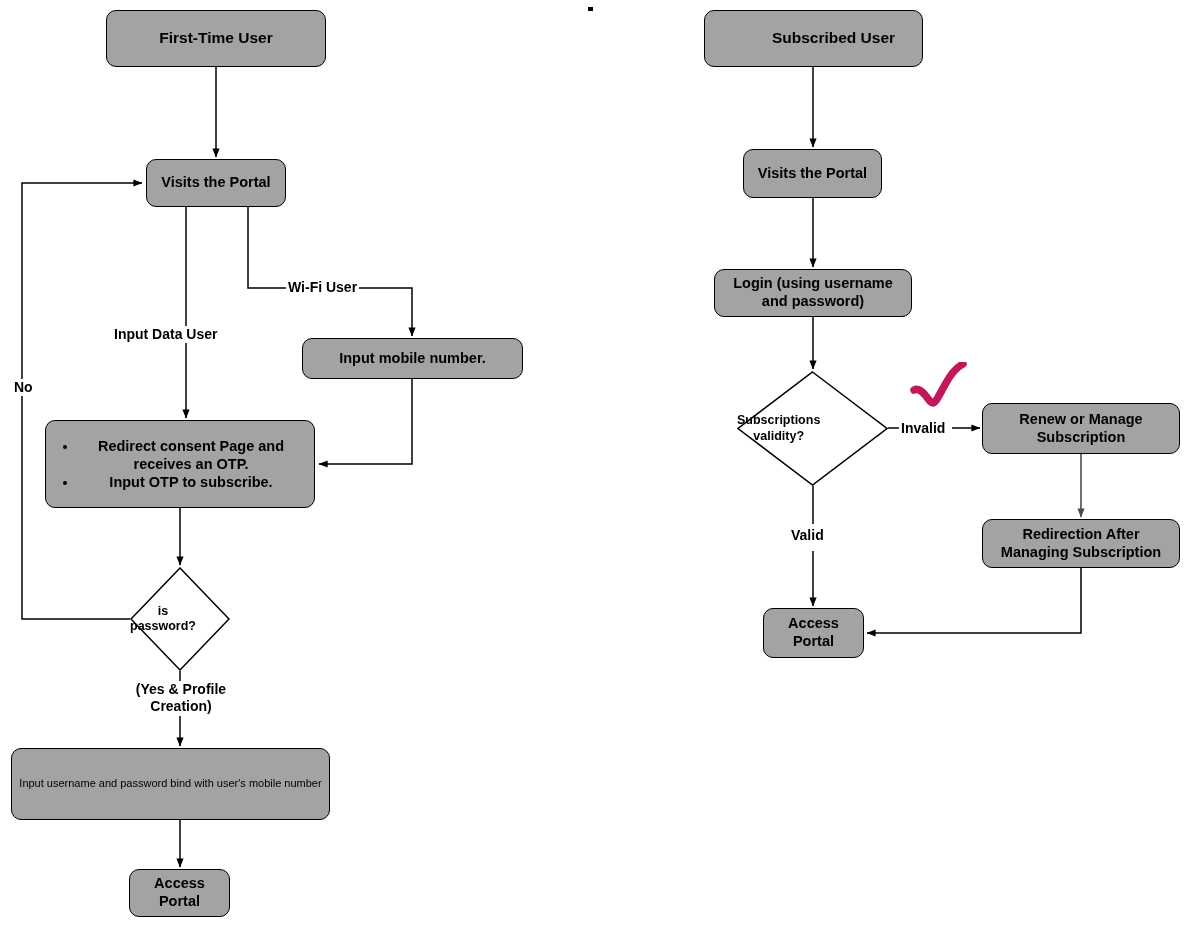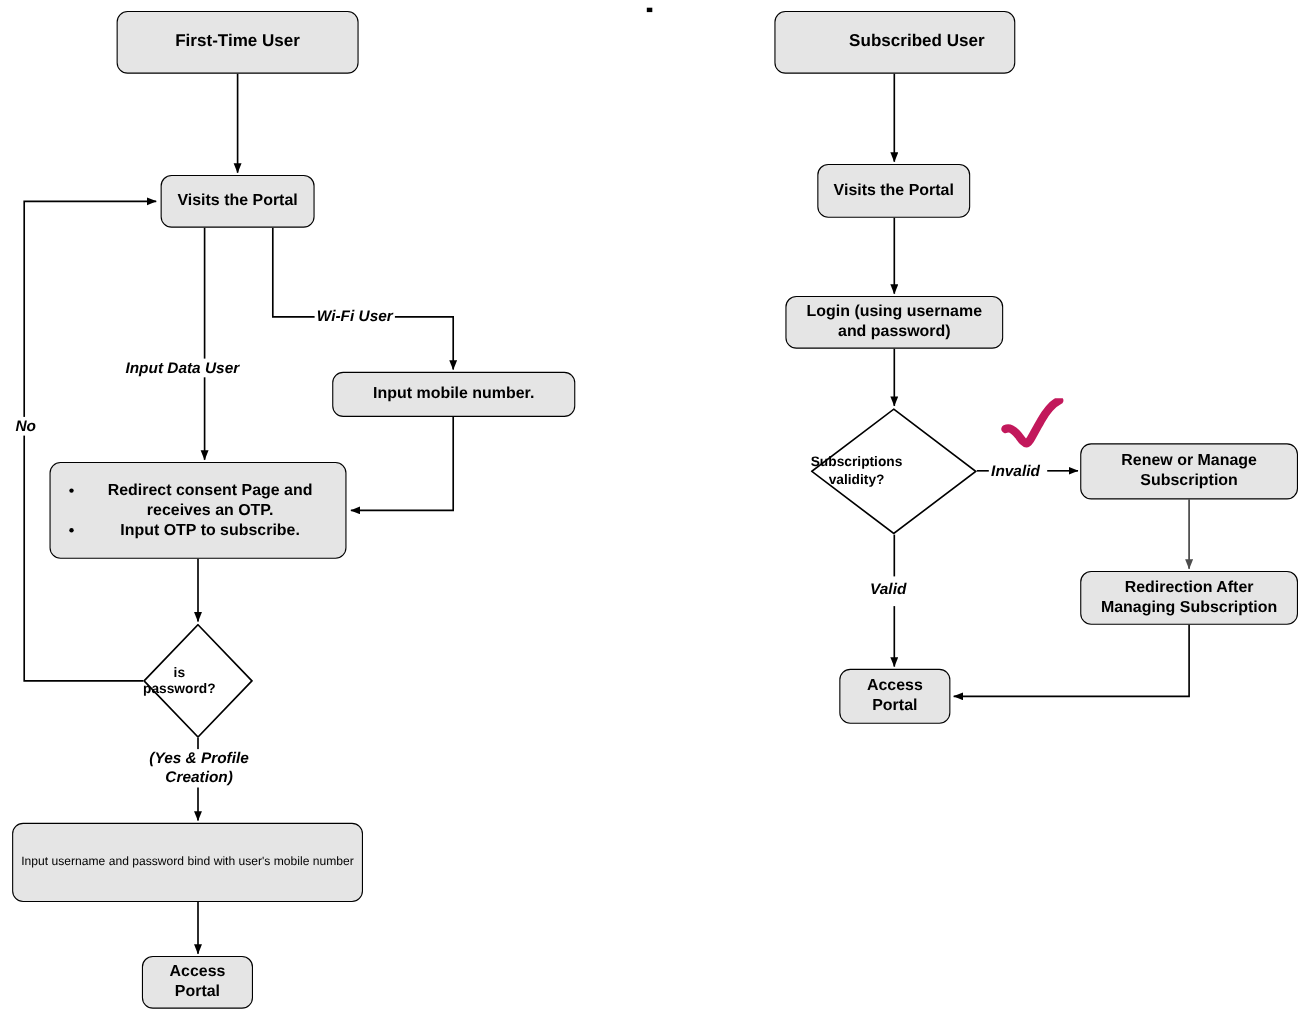--- a/index.html
+++ b/index.html
@@ -21,21 +21,21 @@
     left: 0;
     top: 0;
     width: 1196px;
     height: 934px;
     pointer-events: none;
   }
   .node {
     position: absolute;
     box-sizing: border-box;
     border: 1.6px solid #000000;
-    background: #e5e5e5;
+    background: #a3a3a3;
     border-radius: 10px;
     display: flex;
     align-items: center;
     justify-content: center;
     text-align: center;
     color: #000000;
     font-weight: bold;
     line-height: 1.22;
     z-index: 2;
   }
@@ -70,21 +70,20 @@
   .edge-label {
     position: absolute;
     color: #000000;
     font-weight: bold;
     background: #ffffff;
     white-space: nowrap;
     text-align: center;
     line-height: 1.2;
     z-index: 3;
     padding: 0 2px;
-    font-style: italic;
   }
   .checkmark {
     position: absolute;
     z-index: 4;
   }
   .stray-dot {
     position: absolute;
     background: #000000;
     z-index: 1;
   }

